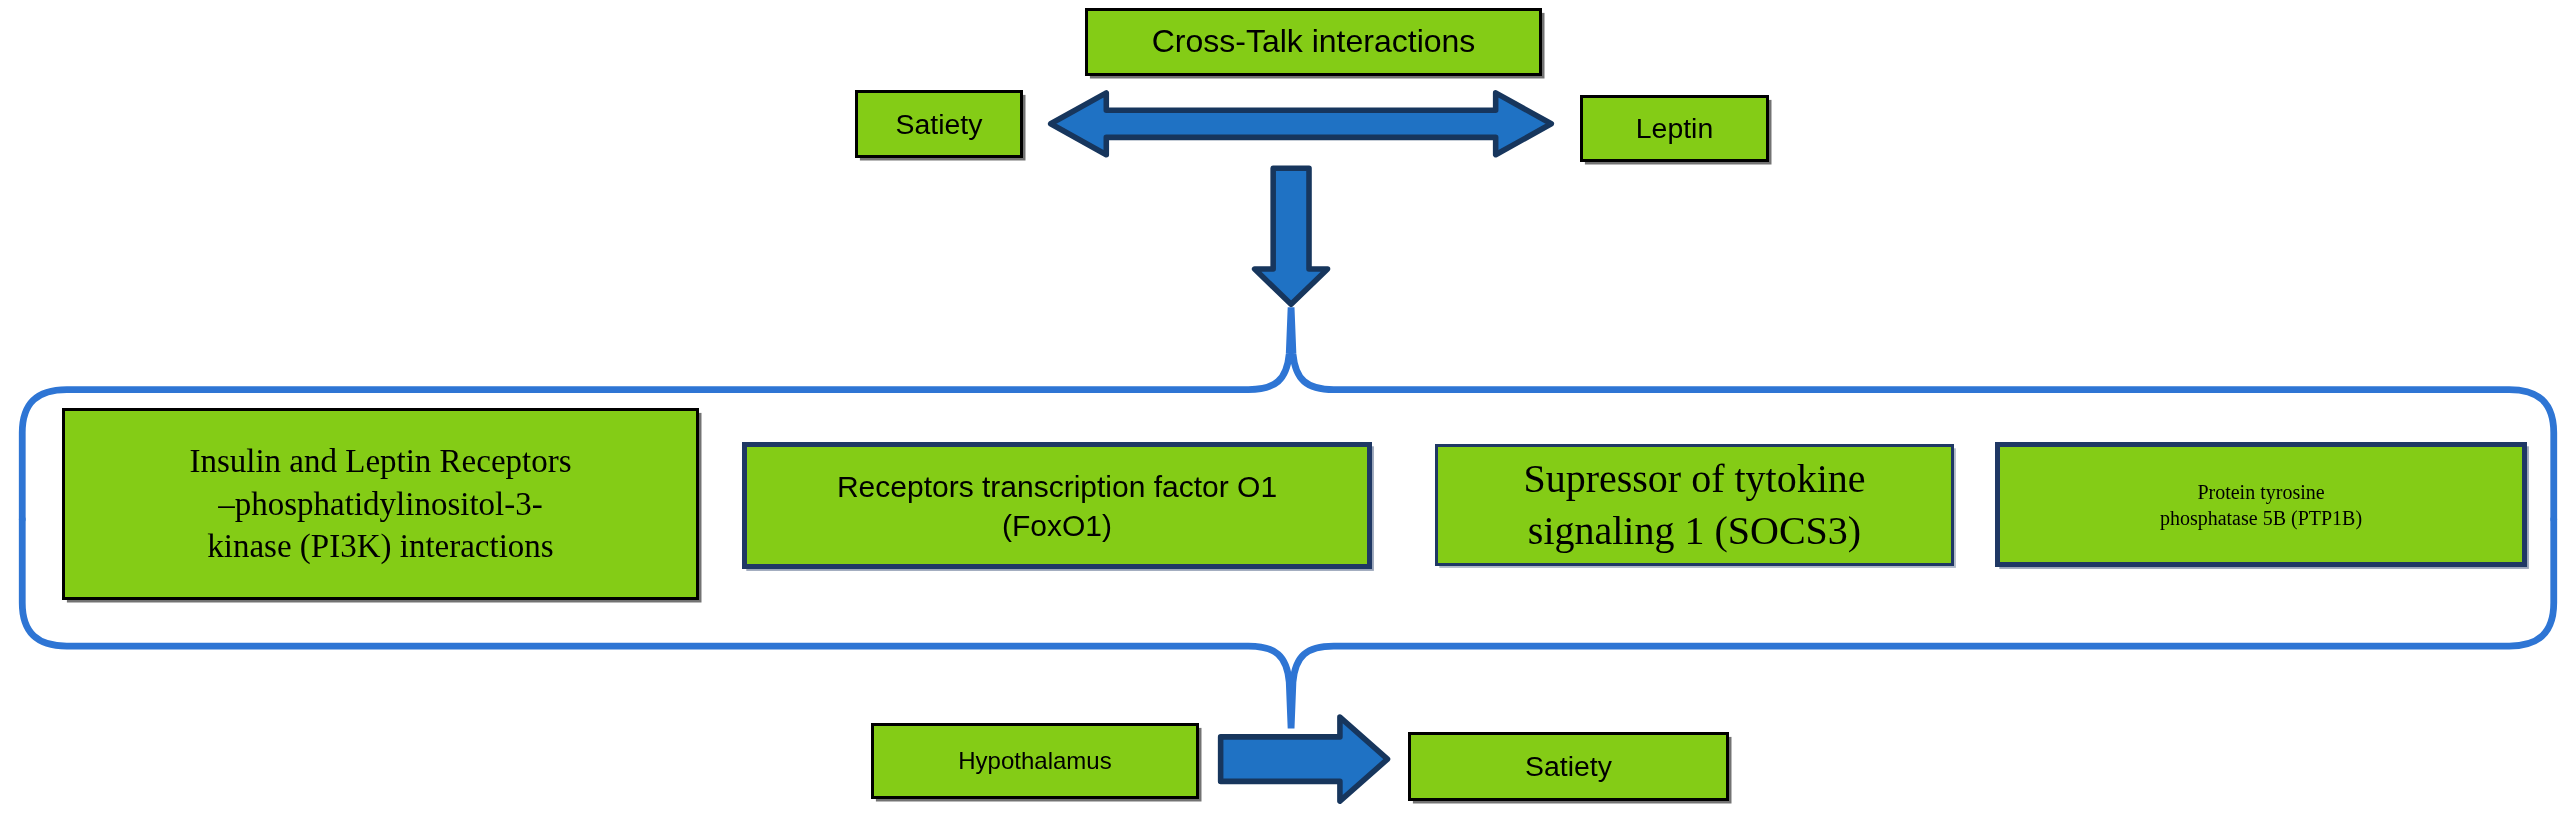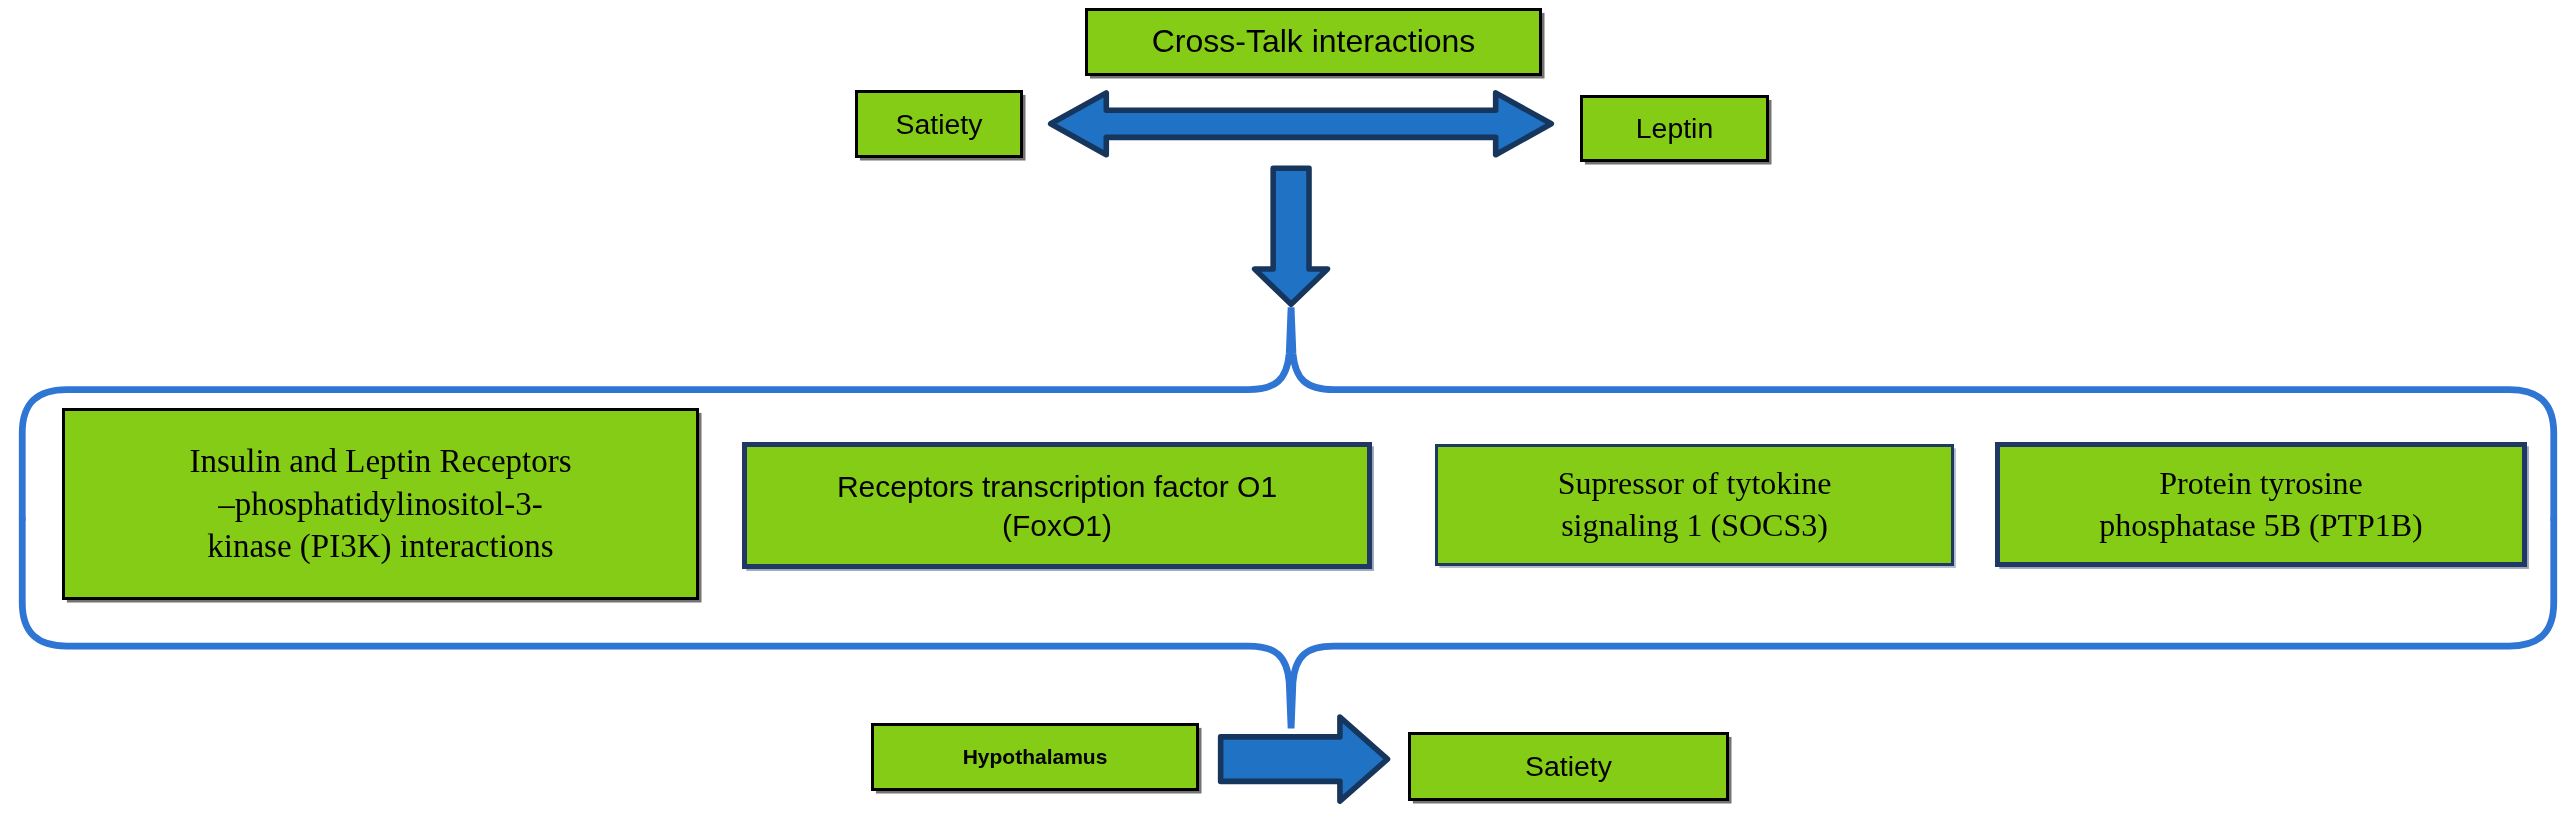--- a/index.html
+++ b/index.html
@@ -47,24 +47,24 @@
   .sans  { font-family: "Liberation Sans", sans-serif; }
   .serif { font-family: "Liberation Serif", serif; }
 
   
   #title-box      { left:1085px; top:8px;   width:457px;  height:68px; font-size:32px; }
   #insulin-box    { left:855px; top:90px;  width:168px;  height:68px; font-size:28.4px; }
   #leptin-box     { left:1580px; top:95px;  width:189px;  height:67px; font-size:28.4px; }
 
   #box1 { left:62px;  top:408px; width:637px; height:192px; font-size:33px; padding:12px 10px; }
   #box2 { left:742px; top:442px; width:630px; height:127px; font-size:30px; padding:0 11px; }
-  #box3 { left:1435px; top:444px; width:519px;  height:122px; font-size:32px; padding:0 11px; }
-  #box4 { left:1995px; top:442px; width:532px;  height:125px; font-size:32px; padding:0 11px; }
+  #box3 { left:1435px; top:444px; width:519px;  height:122px; font-size:40px; padding:0 11px; }
+  #box4 { left:1995px; top:442px; width:532px;  height:125px; font-size:20px; padding:0 11px; }
 
-  #hypothalamus-box { left:871px; top:723px; width:328px; height:68px; font-size:21px;font-weight:bold; }
+  #hypothalamus-box { left:871px; top:723px; width:328px; height:76px; font-size:24px; }
   #satiety-box      { left:1408px; top:732px; width:321px; height:69px; font-size:28.4px; }
 
   
   #overlay {
     position: absolute;
     left: 0; top: 0;
     width: 2576px;
     height: 823px;
     pointer-events: none;
   }

